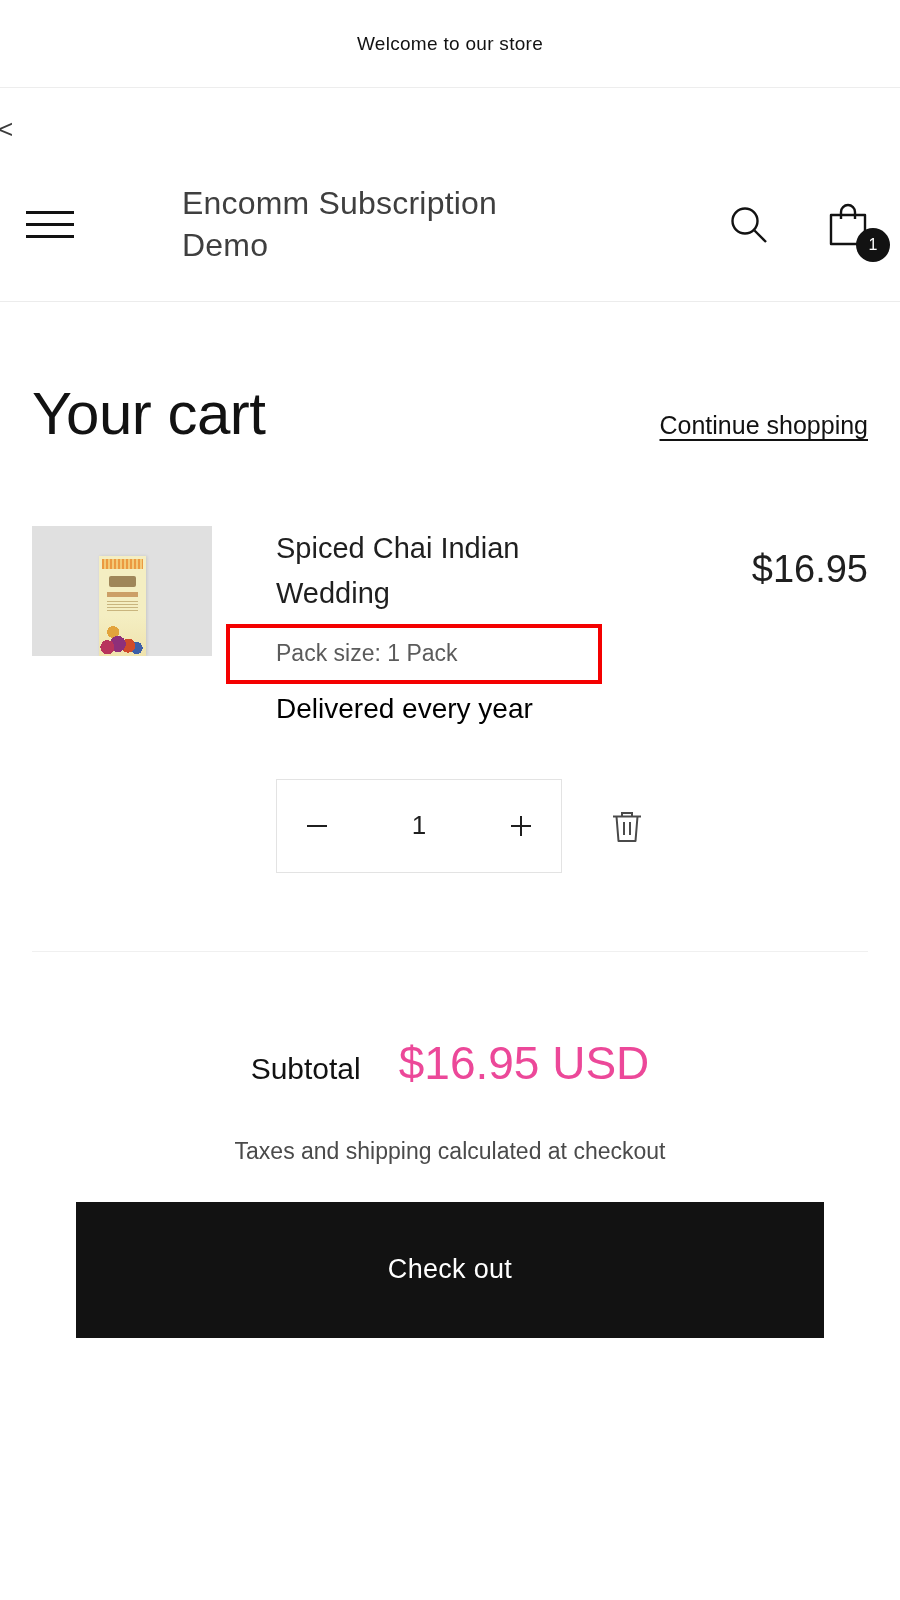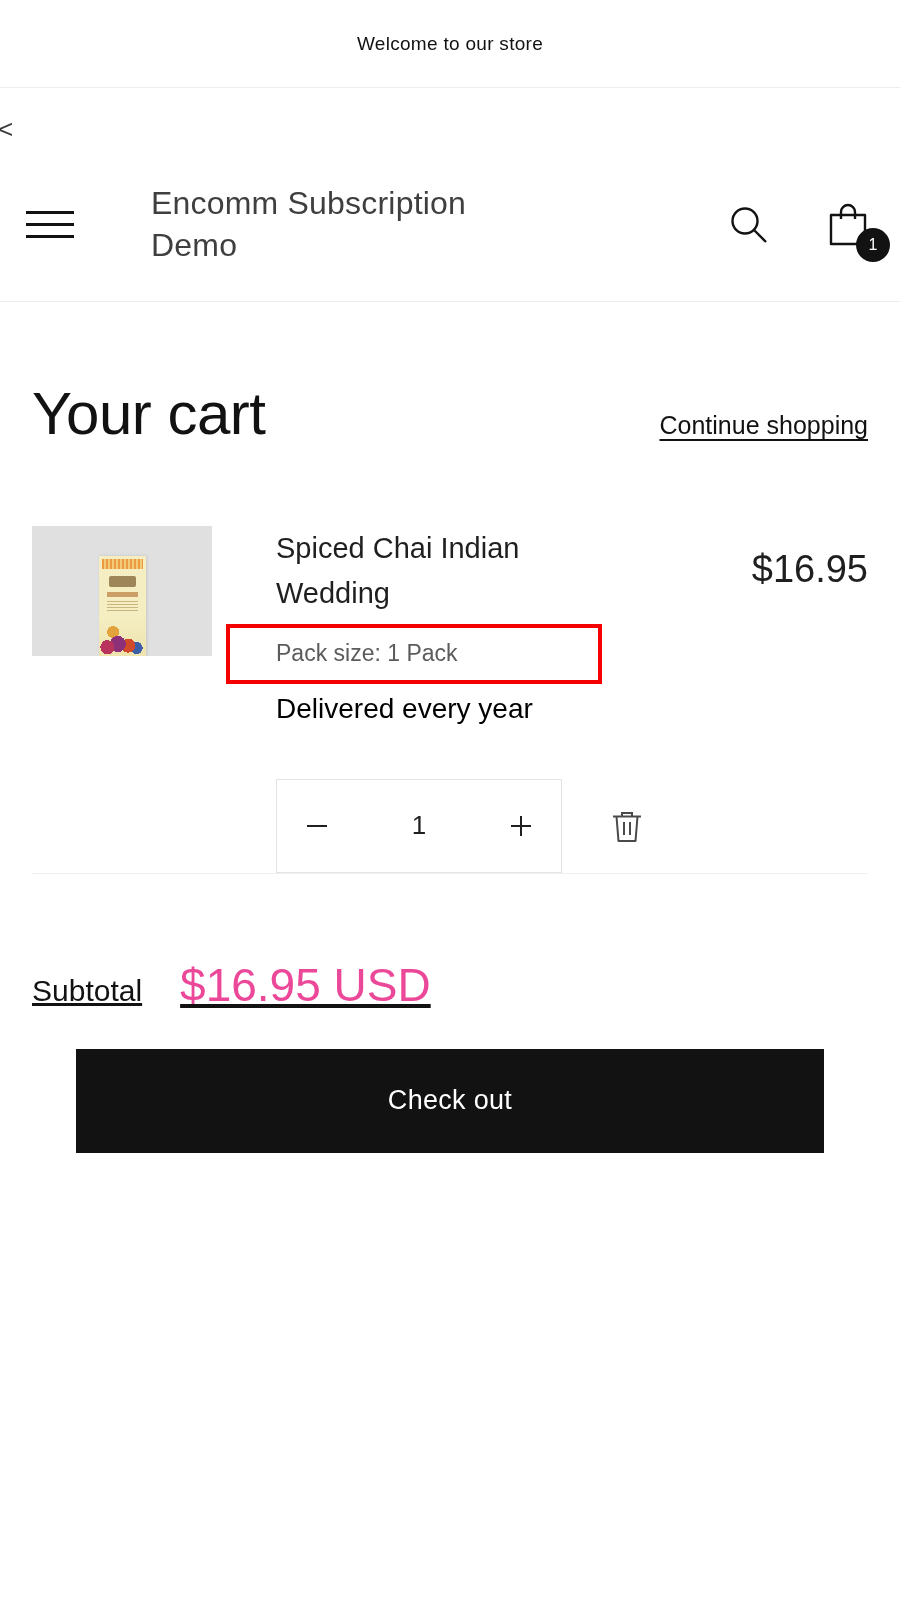--- a/index.html
+++ b/index.html
@@ -68,21 +68,21 @@
     flex: 0 0 auto;
   }
   .menu-button span {
     display: block;
     width: 48px;
     height: 3px;
     background: #121212;
     border-radius: 0;
   }
   .store-title {
-    margin-left: 73px;
+    margin-left: 104px;
     font-size: 32px;
     line-height: 1.30;
     color: #3f3f3f;
     font-weight: 400;
     letter-spacing: 0.2px;
     max-width: 360px;
     cursor: pointer;
   }
   .header-actions {
     margin-left: auto;
@@ -152,20 +152,21 @@
     font-size: 16px;
     letter-spacing: 1.6px;
     color: #6b6b6b;
     text-transform: uppercase;
   }
 
   
   .cart-item {
     display: flex;
     padding-top: 82px;
+    padding-bottom: 78px;
     border-bottom: 1px solid #f0f0f0;
     position: relative;
   }
   .item-media {
     width: 180px;
     height: 130px;
     flex: 0 0 auto;
     background: #e0e0e0;
     display: flex;
     align-items: flex-end;
@@ -292,42 +293,41 @@
   }
 
   
   .cart-totals {
     text-align: center;
     padding-top: 72px;
   }
   .totals-line {
     display: flex;
     align-items: baseline;
-    justify-content: flex-start;
+    justify-content: center;
     gap: 38px;
-    text-decoration: underline;
   }
   .totals-label {
     font-size: 30px;
     color: #121212;
   }
   .totals-value {
     font-size: 46px;
     color: #ec4899;
     margin-top: 12px;
   }
   .tax-note {
     margin-top: 48px;
     font-size: 23px;
     color: #4a4a4a;
   }
   .checkout-button {
     display: block;
     width: 748px;
-    height: 104px;
+    height: 136px;
     margin: 37px auto 0;
     background: #121212;
     color: #ffffff;
     font-size: 27px;
     border: none;
     cursor: pointer;
     font-family: "Liberation Sans", sans-serif;
     letter-spacing: 0.3px;
   }
 </style>
@@ -424,16 +424,17 @@
     <div class="item-price">$16.95</div>
 
     <div class="highlight-box"></div>
   </div>
 
   <div class="cart-totals">
     <div class="totals-line">
       <div class="totals-label">Subtotal</div>
       <div class="totals-value">$16.95 USD</div>
     </div>
+    <div class="tax-note">Taxes and shipping calculated at checkout</div>
     <button class="checkout-button">Check out</button>
   </div>
 
 </div>
 
 </body></html>

